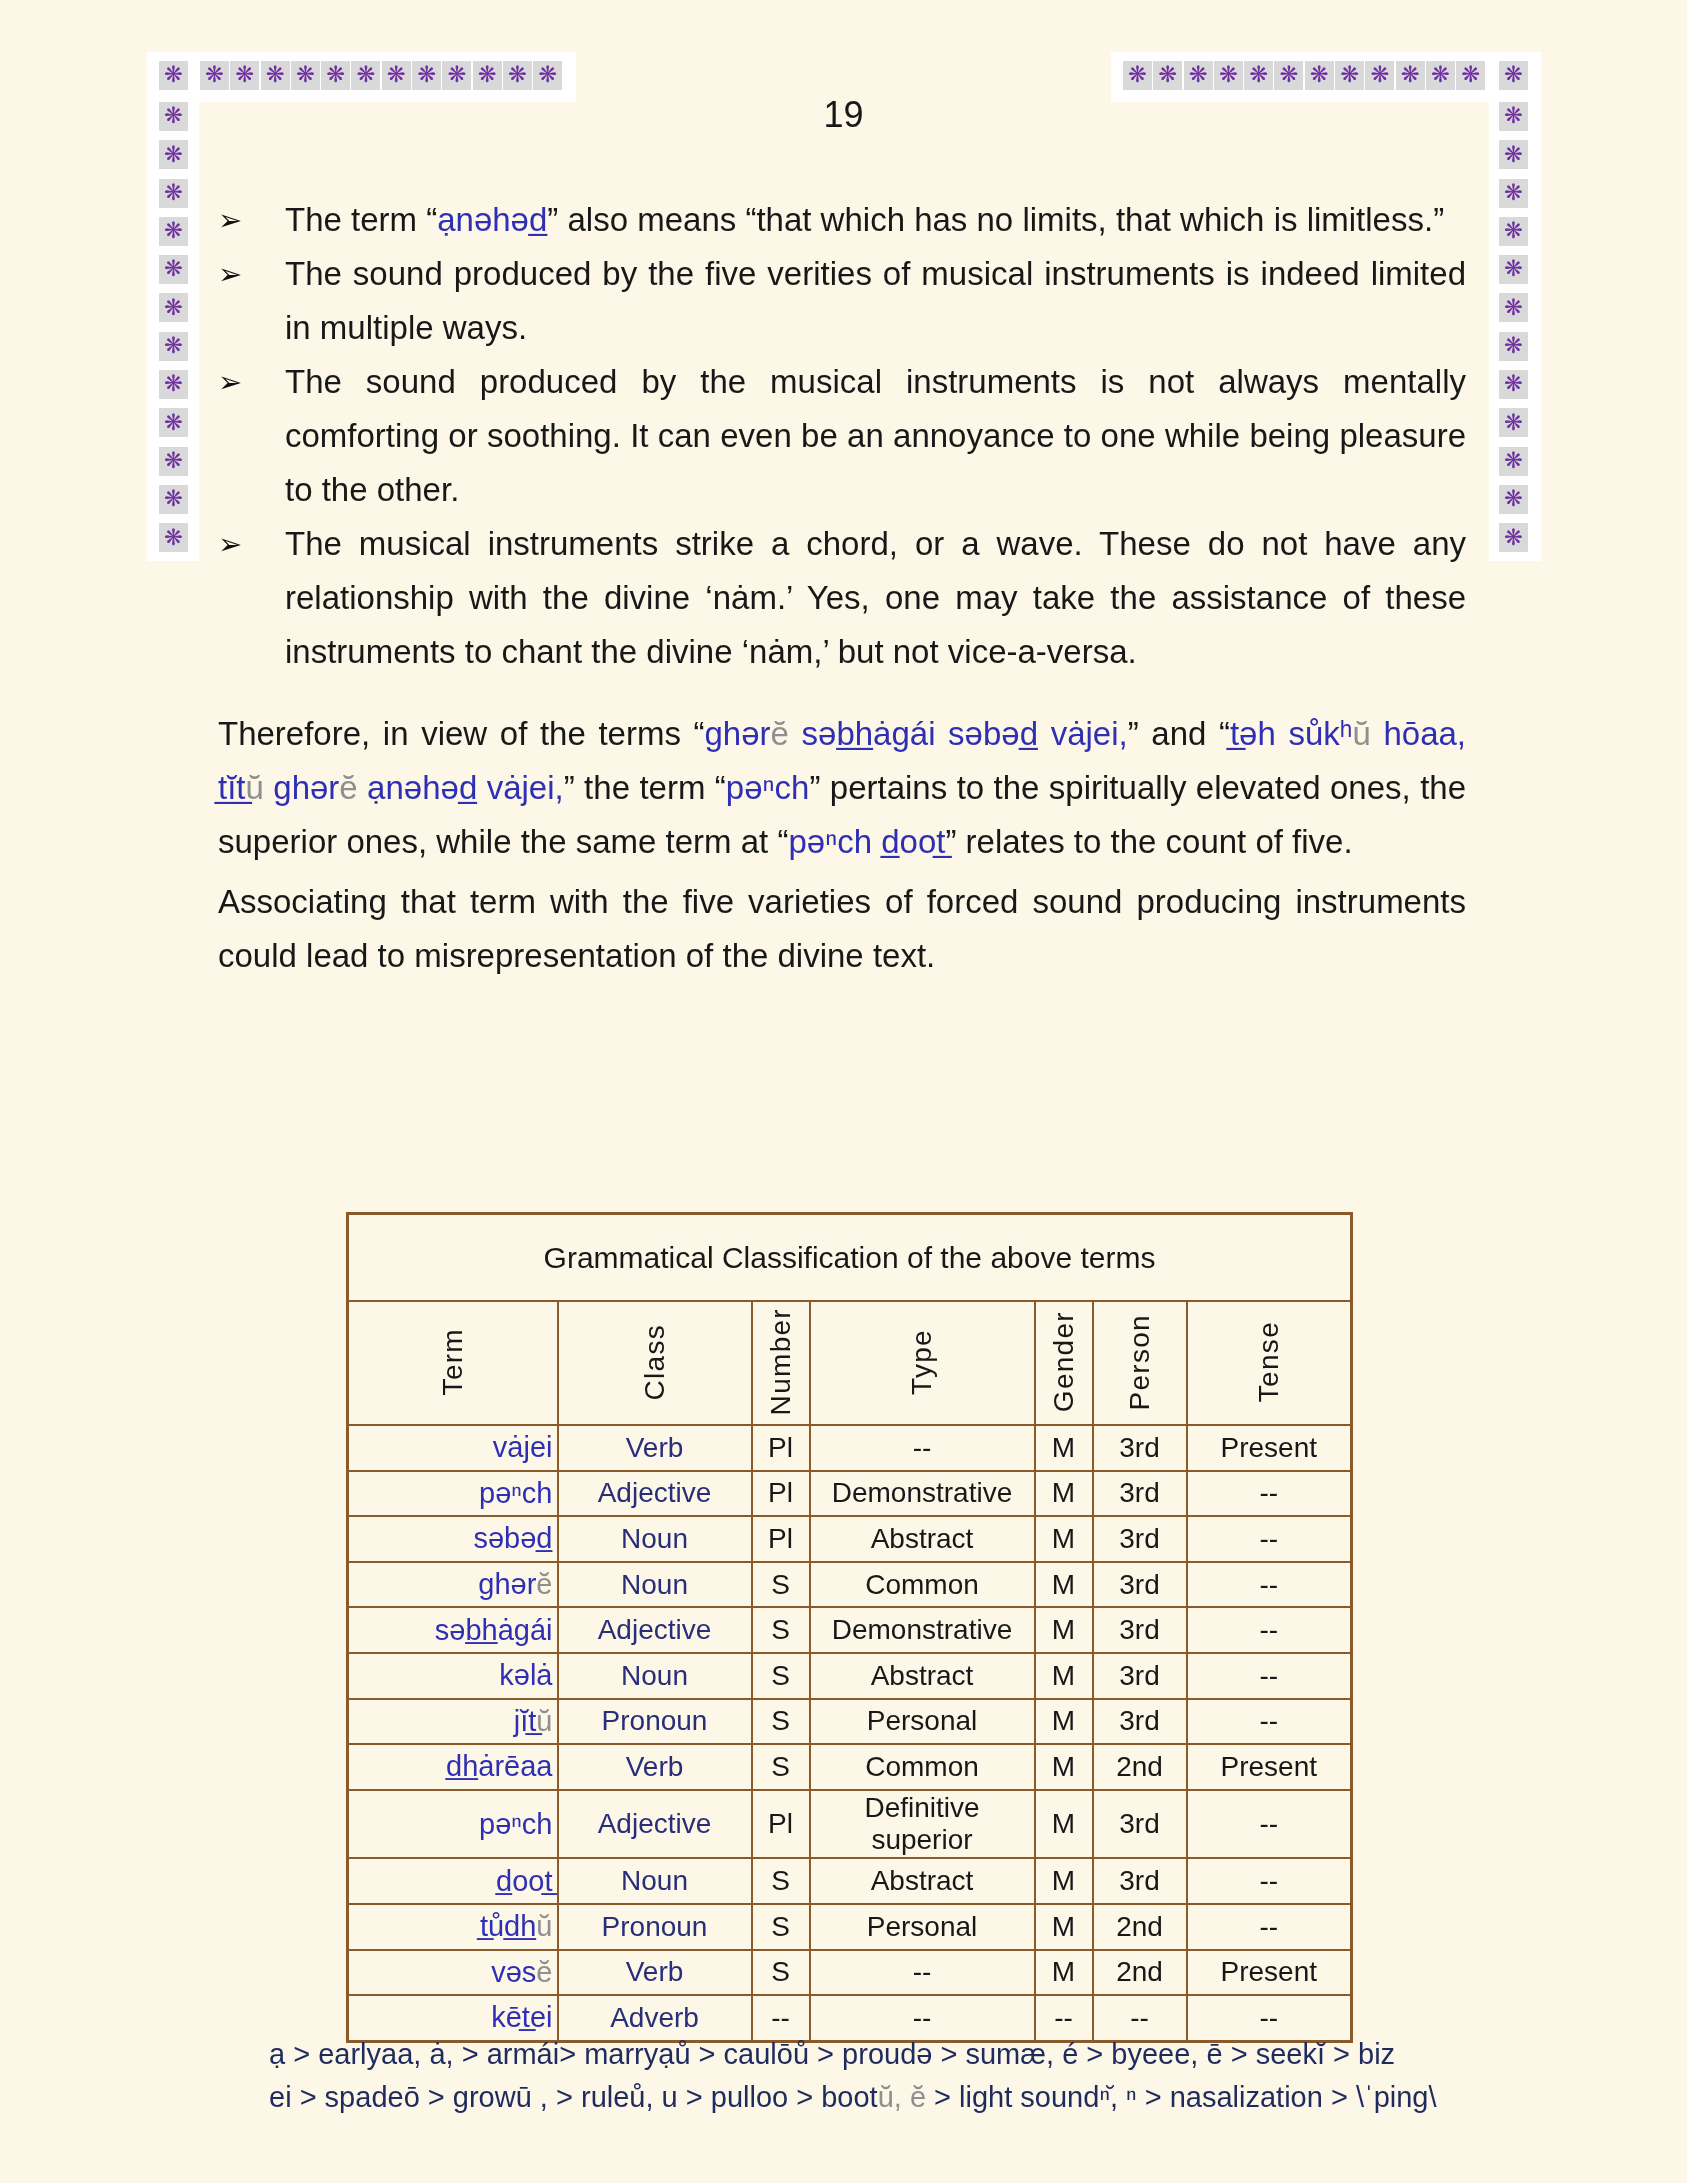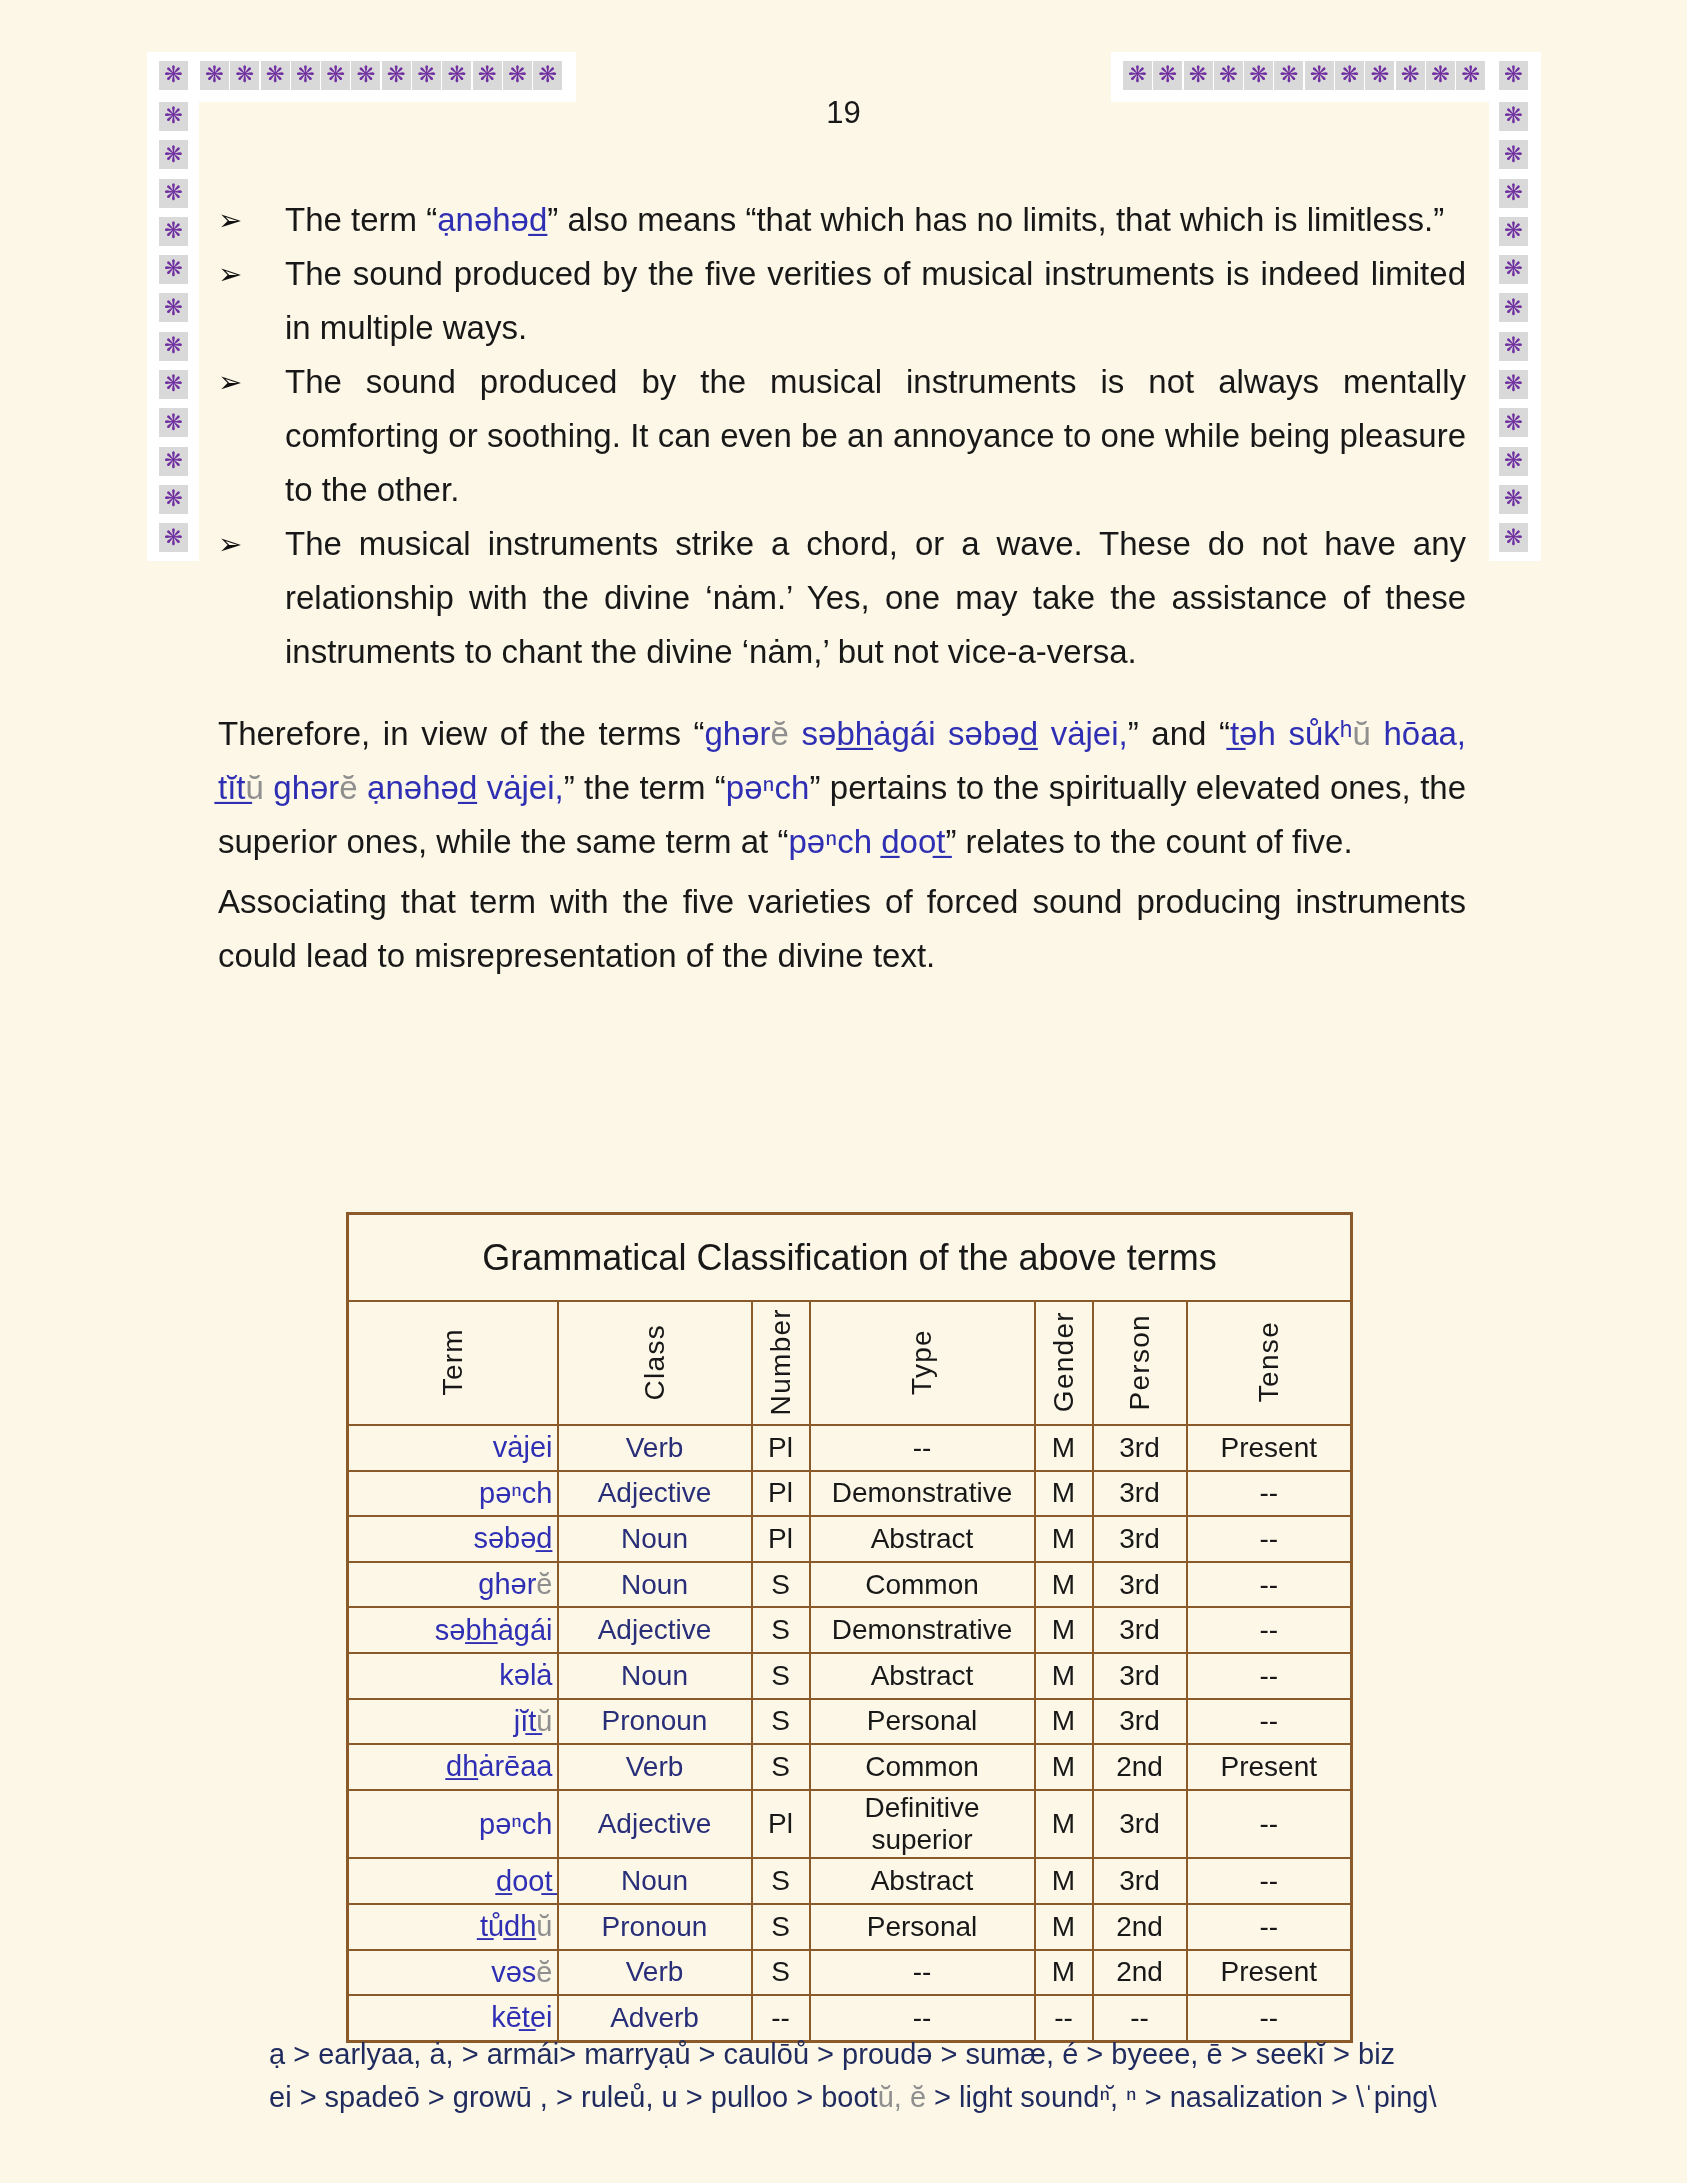--- a/index.html
+++ b/index.html
@@ -8,42 +8,42 @@
     background:#fcf7e7;color:#181818;
     font-family:"Liberation Sans","DejaVu Sans",sans-serif;
     overflow:hidden;
   }
   
   .r-k{color:#181818}
   .r-b{color:#2f2fb4}
   .r-g{color:#8f8f8f}
   .r-n{color:#1f2a5e}
 
-  #page-number{position:absolute;top:97px;left:0;width:100%;text-align:center;font-size:31px;line-height:1}
+  #page-number{position:absolute;top:97px;left:0;width:100%;text-align:center;font-size:36px;line-height:1}
 
   
   .orn-white{position:absolute;background:#ffffff}
   .tile{width:29px;height:29px;background:#d9d9d9;display:flex;align-items:center;justify-content:center;flex:0 0 29px}
   .tile span{font-size:22.5px;line-height:1;color:#7030a0}
   .orn-row{position:absolute;display:flex;gap:1.3px}
   .orn-col{position:absolute;display:flex;flex-direction:column;gap:9.3px}
   .tile.corner{position:absolute}
 
   
   #content{position:absolute;left:218px;top:193px;width:1248px;font-size:33px;line-height:54px;text-align:justify}
   .bullet{display:flex}
   .bullet-marker{flex:0 0 67px;font-size:29px;color:#101010}
   .bullet-text{flex:1}
   .para{margin-top:28px}
   .para.second{margin-top:6px}
 
   
   #gtable{position:absolute;left:346px;top:1212px;width:1004px;border-collapse:collapse;table-layout:fixed;border:3.3px solid #8b5a2b}
   #gtable td,#gtable th{border:2px solid #8b5a2b;overflow:hidden}
-  .title-cell{height:83px;text-align:center;font-size:36px;vertical-align:middle}
+  .title-cell{height:83px;text-align:center;font-size:30px;vertical-align:middle}
   .hrow th{height:120px;text-align:center;vertical-align:middle;font-weight:normal;background:transparent}
   .vtext{writing-mode:vertical-rl;transform:rotate(180deg);font-size:28px;letter-spacing:1.3px;line-height:1;display:inline-block;white-space:nowrap}
   #gtable tbody td{height:41px;text-align:center;font-size:28px;vertical-align:middle;padding:1.3px 4px}
   #gtable td.cell-term{text-align:right;padding-left:17px;font-size:29px}
   .navy{color:#282e78}
 
   
   .guide{position:absolute;left:269px;width:1126px;display:flex;justify-content:space-between;font-size:29px;white-space:nowrap}
   #guide1{top:2038px}
   #guide2{top:2081px}

